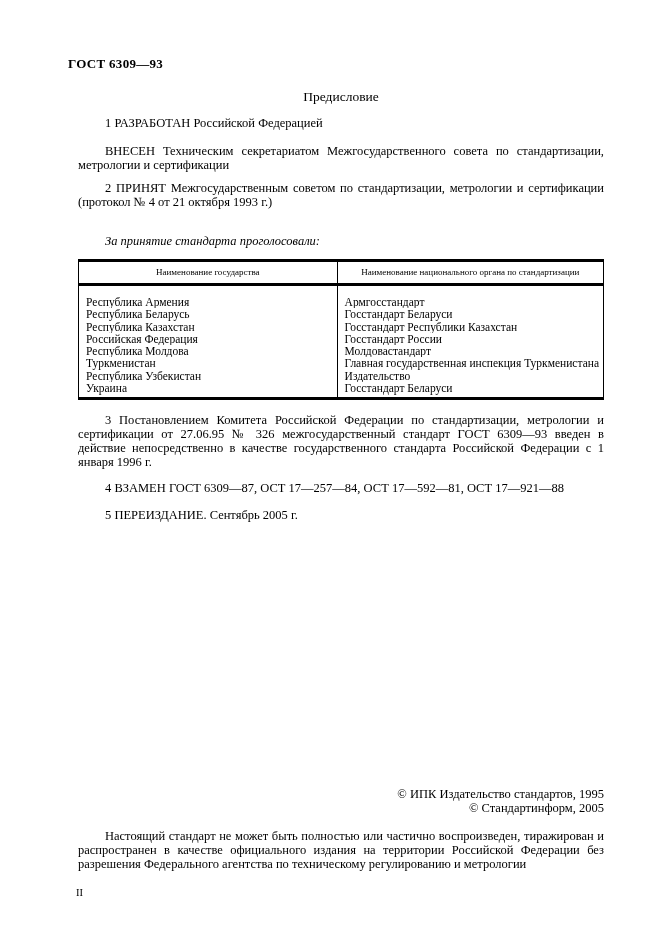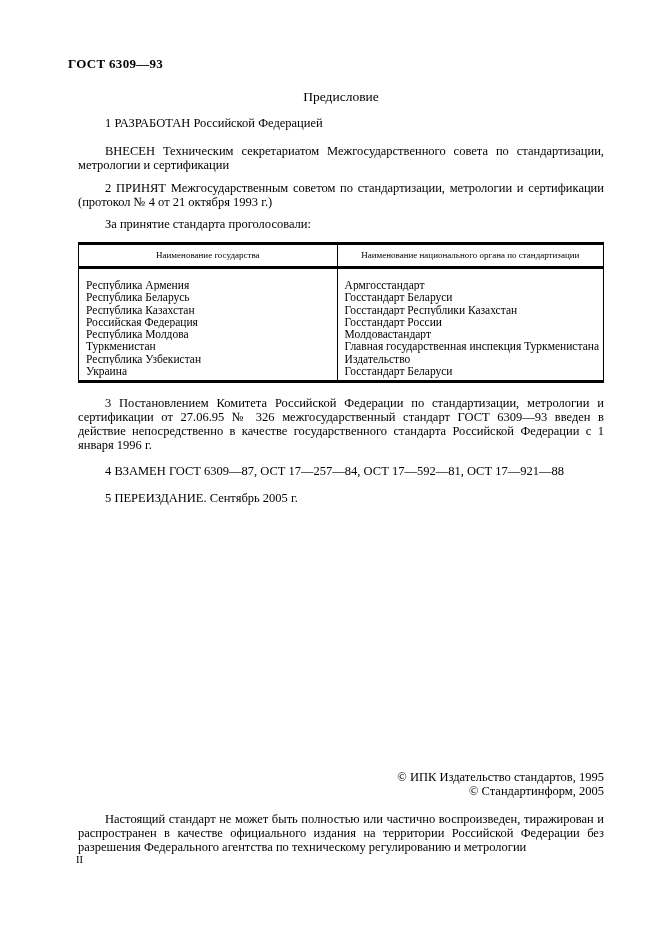--- a/index.html
+++ b/index.html
@@ -29,21 +29,21 @@
   }
   .para {
     font-size: 12.5px;
     line-height: 14px;
     text-align: justify;
     text-indent: 27px;
   }
   .p1 { margin-top: 12px; }
   .p2 { margin-top: 14px; }
   .p3 { margin-top: 9px; }
-  .p4 { margin-top: 8px; }
+  .p4 { margin-top: 25px; font-style: italic; }
   .p5 { margin-top: 13px; }
   .p6 { margin-top: 12px; }
   .p7 { margin-top: 13px; }
   table.vote {
     margin-top: 11px;
     width: 100%;
     border-collapse: collapse;
     border-top: 3px solid #000;
     border-bottom: 3px solid #000;
   }
@@ -73,21 +73,21 @@
   .copyright {
     margin-top: 265px;
     text-align: right;
     font-size: 12.5px;
     line-height: 14px;
   }
   .legal {
     margin-top: 14px;
   }
   .page-number {
-    margin-top: 0;
+    margin-top: 16px;
     font-size: 10.5px;
     line-height: 12px;
     margin-left: -2px;
   }
 </style>
 </head>
 <body>
 
 <div class="content">
 

